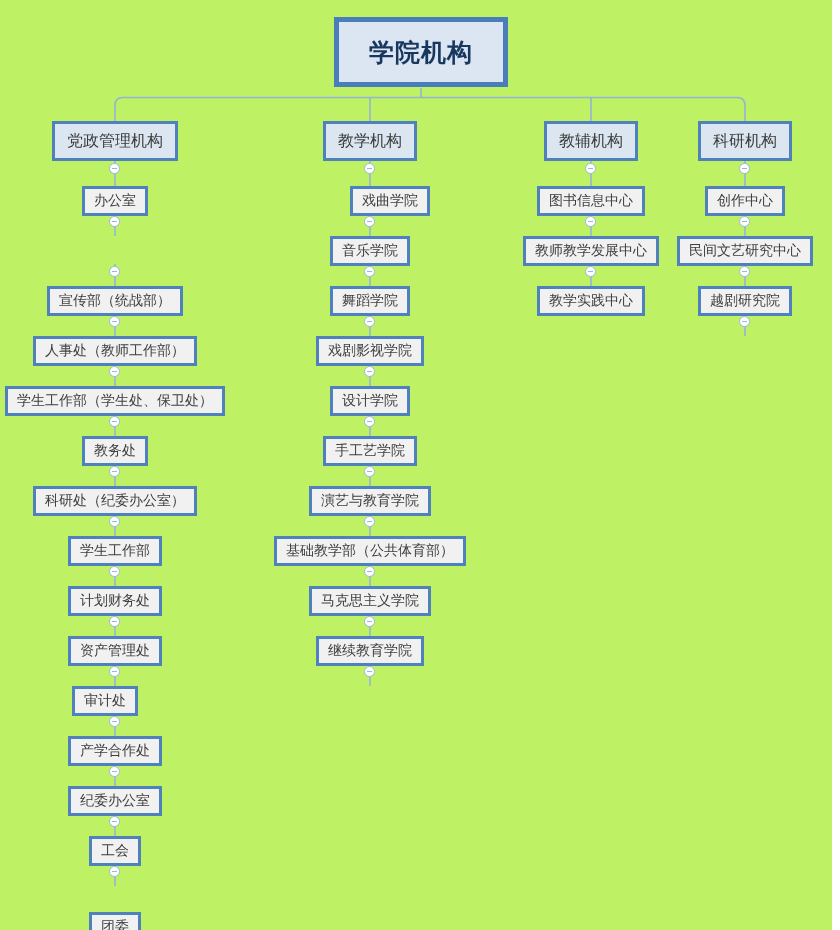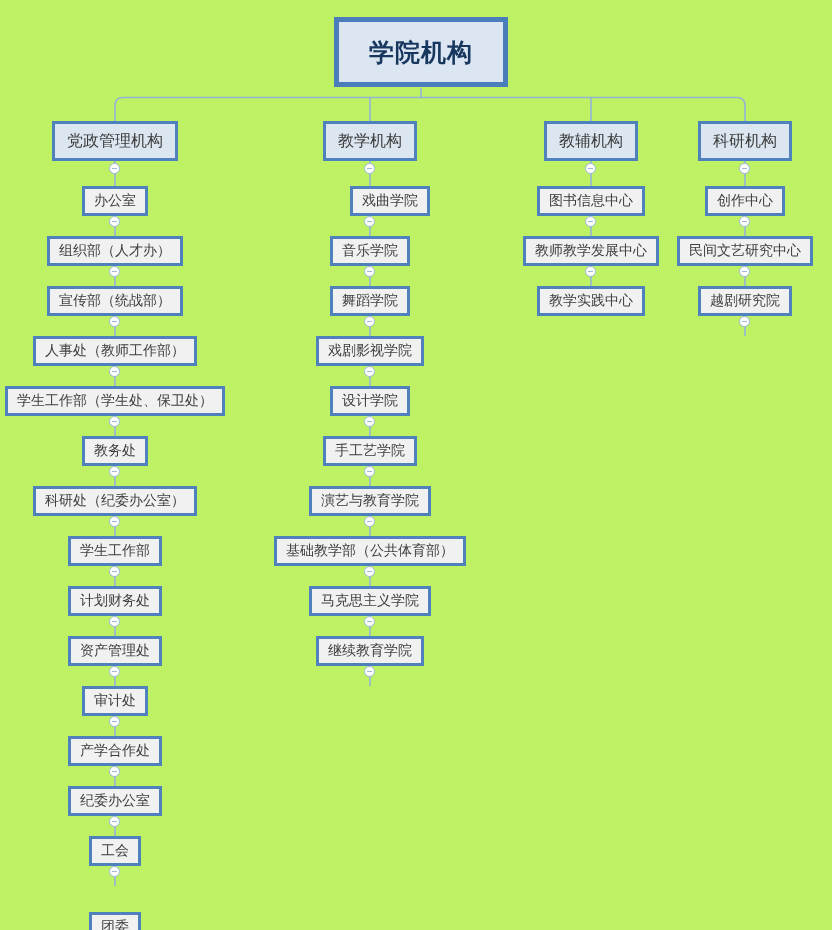--- a/index.html
+++ b/index.html
@@ -48,30 +48,29 @@
   </svg>
 
   <div class="node root" style="left:421px; top:17px">学院机构</div>
 
   <div class="node header" style="left:115px; top:121px">党政管理机构</div>
   <div class="node header" style="left:370px; top:121px">教学机构</div>
   <div class="node header" style="left:591px; top:121px">教辅机构</div>
   <div class="node header" style="left:745px; top:121px">科研机构</div>
 
   <div class="node item" style="left:115px; top:186px">办公室</div>
-  <div class="node item" style="left:115px; top:236px">组织部（人才办）</div>
   <div class="node item" style="left:115px; top:286px">宣传部（统战部）</div>
   <div class="node item" style="left:115px; top:336px">人事处（教师工作部）</div>
   <div class="node item" style="left:115px; top:386px">学生工作部（学生处、保卫处）</div>
   <div class="node item" style="left:115px; top:436px">教务处</div>
   <div class="node item" style="left:115px; top:486px">科研处（纪委办公室）</div>
   <div class="node item" style="left:115px; top:536px">学生工作部</div>
   <div class="node item" style="left:115px; top:586px">计划财务处</div>
   <div class="node item" style="left:115px; top:636px">资产管理处</div>
-  <div class="node item" style="left:115px; top:686px">审计处</div>
+  <div class="node item" style="left:105px; top:686px">审计处</div>
   <div class="node item" style="left:115px; top:736px">产学合作处</div>
   <div class="node item" style="left:115px; top:786px">纪委办公室</div>
   <div class="node item" style="left:115px; top:836px">工会</div>
   <div class="node item" style="left:115px; top:912px">团委</div>
 
   <div class="node item" style="left:390px; top:186px">戏曲学院</div>
   <div class="node item" style="left:370px; top:236px">音乐学院</div>
   <div class="node item" style="left:370px; top:286px">舞蹈学院</div>
   <div class="node item" style="left:370px; top:336px">戏剧影视学院</div>
   <div class="node item" style="left:370px; top:386px">设计学院</div>

